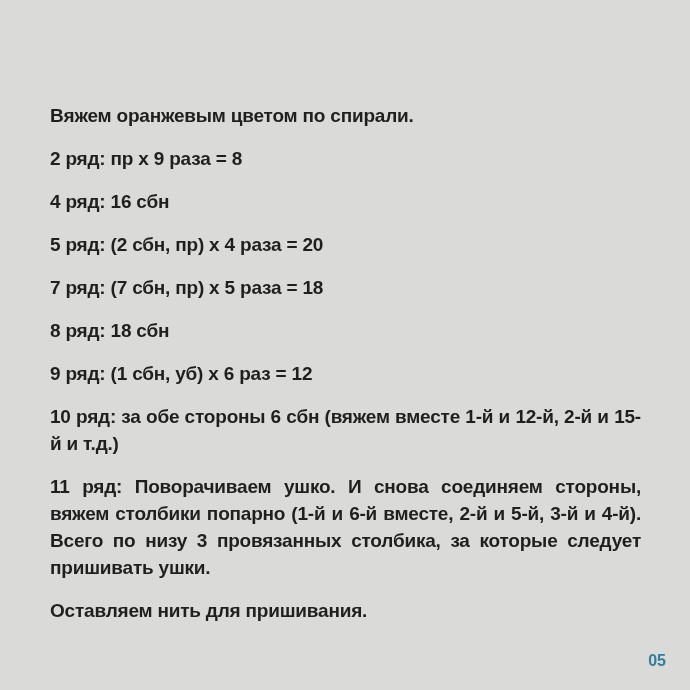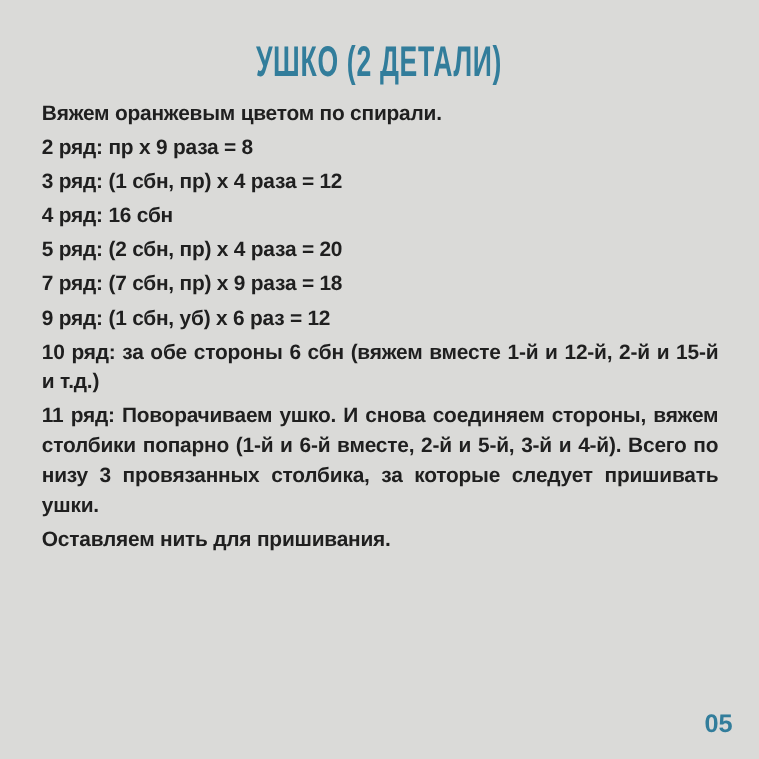--- a/index.html
+++ b/index.html
@@ -38,49 +38,46 @@
     right: 33px;
     top: 86px;
     color: #1f1f1f;
     font-weight: 700;
     font-size: 19px;
     line-height: 27px;
     letter-spacing: -0.2px;
     text-align: justify;
   }
   .content p {
-    margin: 4px;
+    margin: 16px;
     padding: 0;
   }
   .page-number {
     position: absolute;
     right: 24px;
     bottom: 21px;
     color: #327d9b;
     font-weight: 700;
-    font-size: 23px;
+    font-size: 16px;
     line-height: 1;
   }
 </style>
 </head>
 <body>
 
 <div class="page">
 
-  <div class="title-wrap">
-    <span class="title-text">УШКО (2 ДЕТАЛИ)</span>
-  </div>
 
   <div class="content">
     <p>Вяжем оранжевым цветом по спирали.</p>
     <p>2 ряд: пр х 9 раза = 8</p>
-    <p>3 ряд: (1 сбн, пр) х 4 раза = 12</p>
     <p>4 ряд: 16 сбн</p>
     <p>5 ряд: (2 сбн, пр) х 4 раза = 20</p>
-    <p>7 ряд: (7 сбн, пр) х 9 раза = 18</p>
+    <p>7 ряд: (7 сбн, пр) х 5 раза = 18</p>
+    <p>8 ряд: 18 сбн</p>
     <p>9 ряд: (1 сбн, уб) х 6 раз = 12</p>
     <p>10 ряд: за обе стороны 6 сбн (вяжем вместе 1-й и 12-й, 2-й и 15-й и т.д.)</p>
     <p>11 ряд: Поворачиваем ушко. И снова соединяем стороны, вяжем столбики попарно (1-й и 6-й вместе, 2-й и 5-й, 3-й и 4-й). Всего по низу 3 провязанных столбика, за которые следует пришивать ушки.</p>
     <p>Оставляем нить для пришивания.</p>
   </div>
 
   <div class="page-number">05</div>
 
 </div>
 

